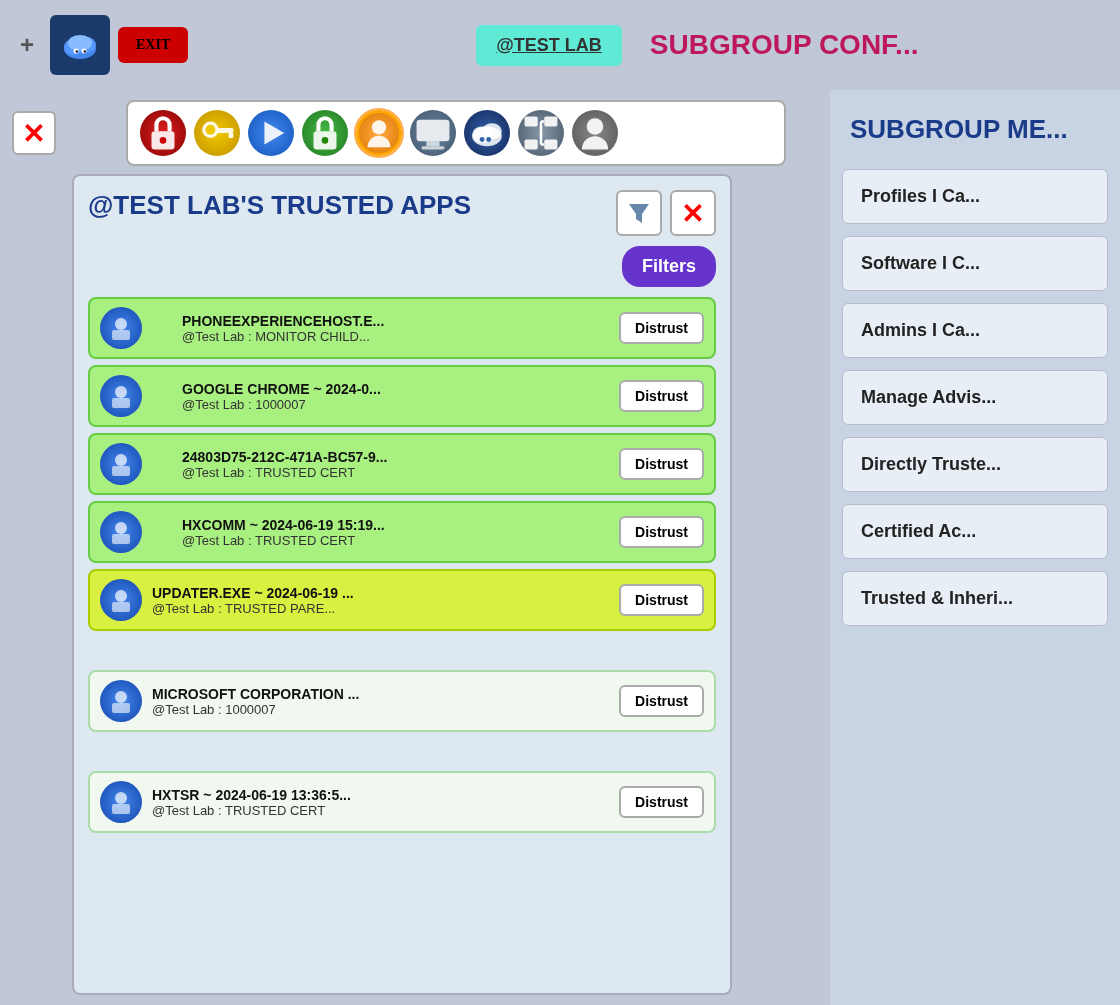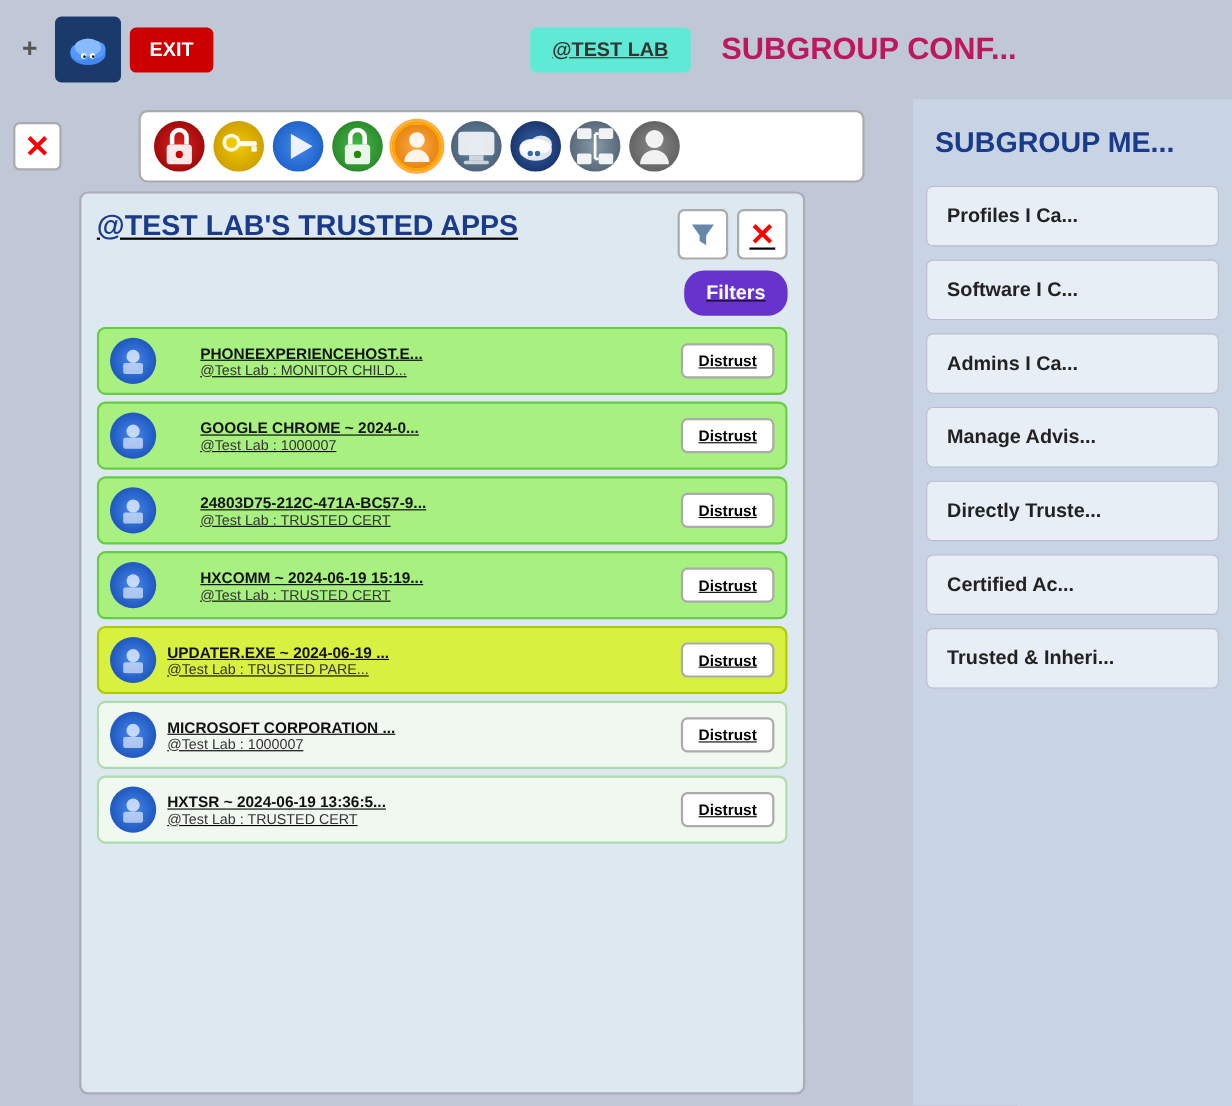--- a/index.html
+++ b/index.html
@@ -32,27 +32,28 @@
       height: 60px;
       background: #1a3a6b;
       border-radius: 6px;
       display: flex;
       align-items: center;
       justify-content: center;
     }
     .top-bar-logo svg { width: 44px; height: 44px; }
     .exit-btn {
       background: #cc0000;
-      color: #ffffff;
-      font-weight: bold;
-      font-size: 18px;
+      color: #000000;
+      font-weight: bold;
+      font-size: 14px;
       padding: 10px 18px;
       border: none;
       border-radius: 6px;
       cursor: pointer;
+      font-family: Liberation Serif, serif;
     }
     .test-lab-btn {
       background: #5eead4;
       color: #333;
       font-weight: bold;
       font-size: 18px;
       padding: 10px 20px;
       border: none;
       border-radius: 6px;
       cursor: pointer;
@@ -143,21 +144,20 @@
       border: 2px solid #aab;
       border-radius: 8px;
       margin-left: 60px;
       width: 660px;
       flex: 1;
       display: flex;
       flex-direction: column;
       padding: 14px;
       gap: 10px;
       overflow: hidden;
-      text-decoration: underline;
     }
 
     .panel-header {
       display: flex;
       align-items: flex-start;
       justify-content: space-between;
     }
     .panel-title {
       font-size: 26px;
       font-weight: bold;
@@ -217,21 +217,21 @@
     }
     .app-item {
       display: flex;
       align-items: center;
       border-radius: 8px;
       padding: 8px 10px;
       gap: 10px;
     }
     .app-item.green { background: #a8f080; border: 2px solid #66cc44; gap: 40px; }
     .app-item.yellow-green { background: #d8f040; border: 2px solid #aacc00; }
-    .app-item.white { background: #f0f8f0; border: 2px solid #aaddaa; }
+    .app-item.white { background: #f0f8f0; border: 2px solid #aaddaa; margin-top: 33px; }
 
     .app-icon {
       width: 42px;
       height: 42px;
       border-radius: 50%;
       background: radial-gradient(circle, #4488ee, #1144aa);
       display: flex;
       align-items: center;
       justify-content: center;
       flex-shrink: 0;

